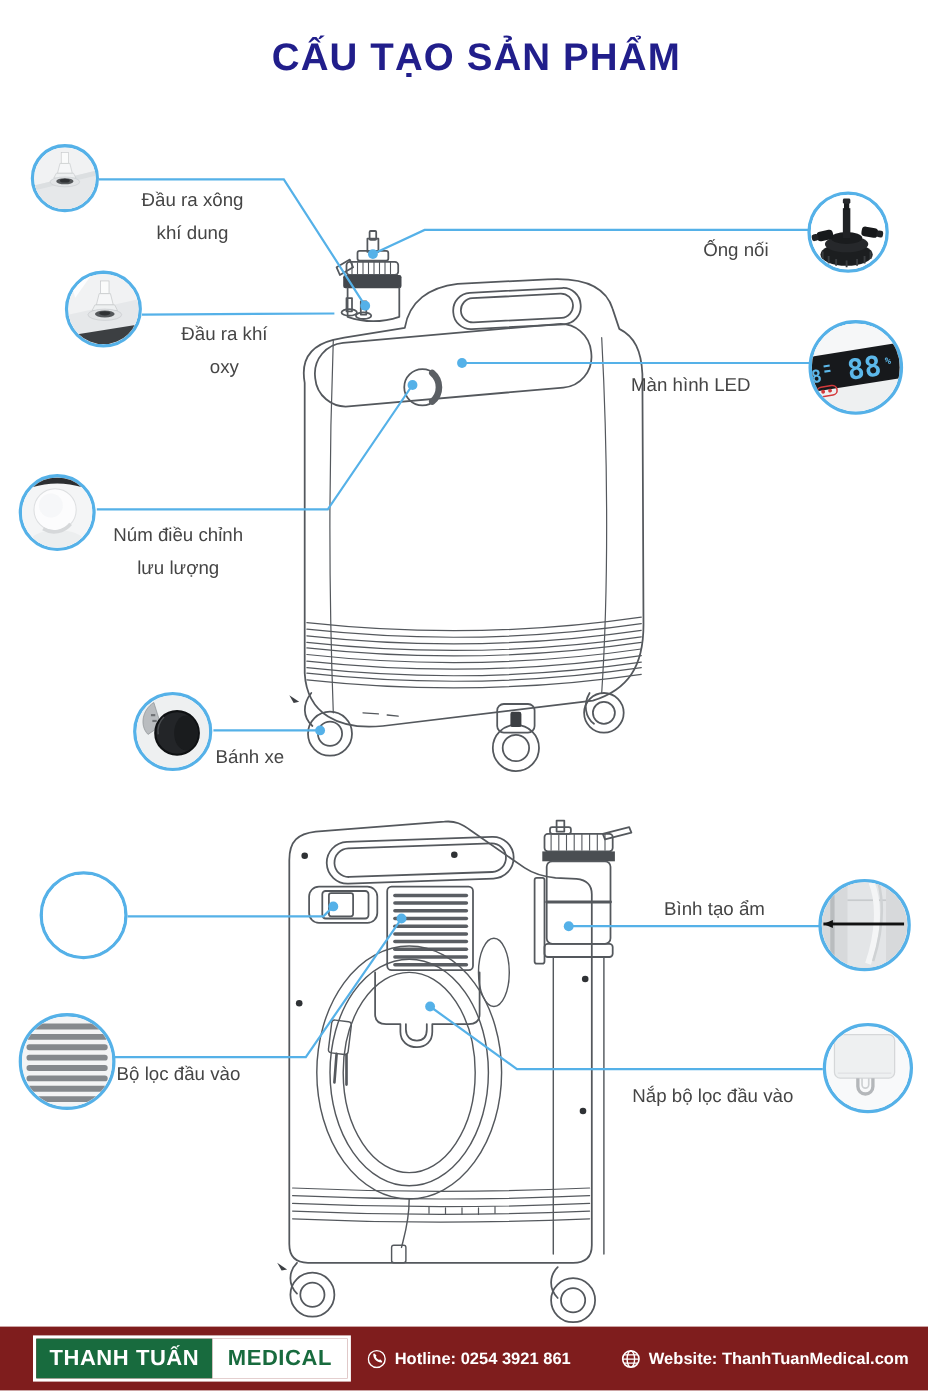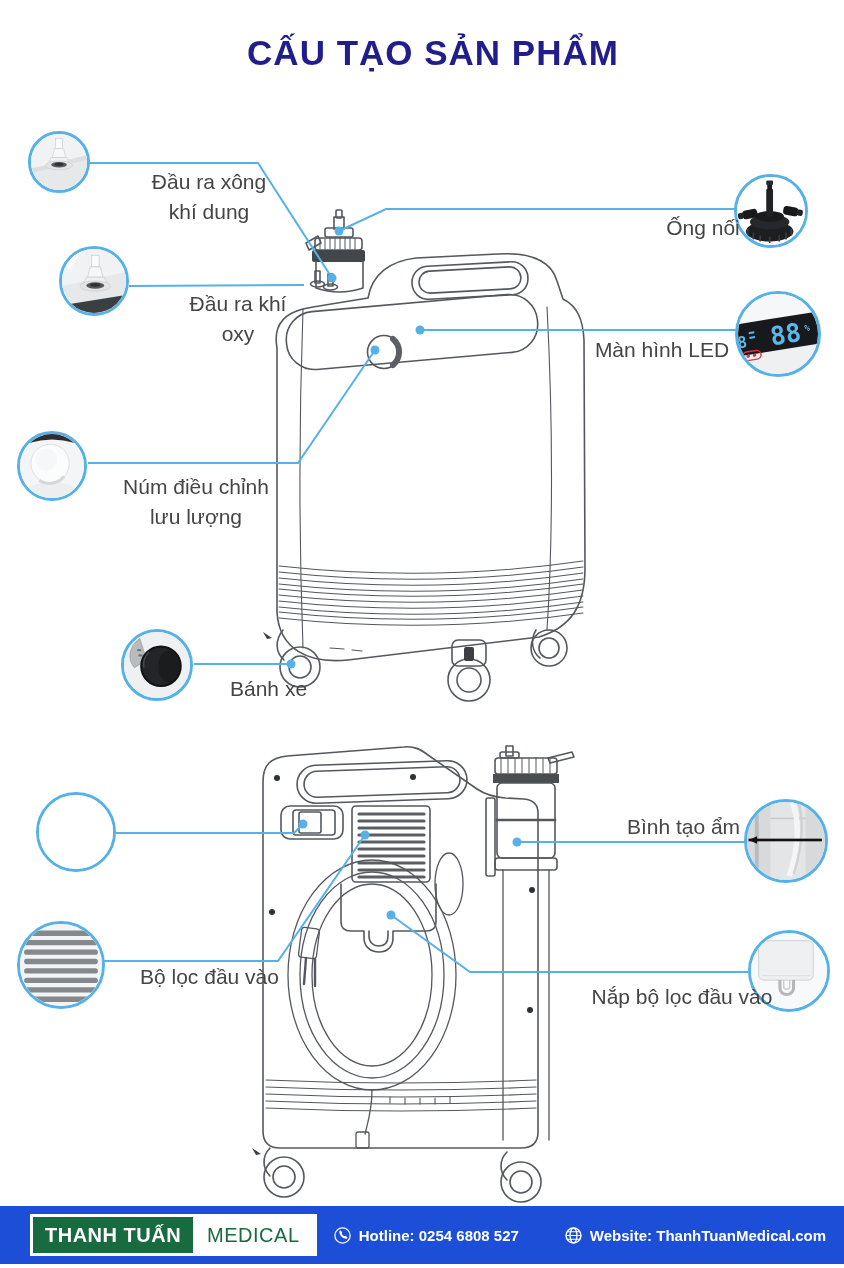--- a/index.html
+++ b/index.html
@@ -4,31 +4,31 @@
 <style>
   html,body{margin:0;padding:0;background:#fff;}
   .canvas{position:relative;width:844px;height:1268px;background:#ffffff;overflow:hidden;
           font-family:"Liberation Sans",sans-serif;}
   .title{position:absolute;left:0;top:22px;width:844px;margin:11px;text-align:center;
          font-size:35px;font-weight:800;letter-spacing:1px;color:#211e8b;}
   .bg-svg{position:absolute;left:0;top:0;}
   .thumb{position:absolute;border:3px solid #55b1e8;border-radius:50%;overflow:hidden;
          background:#fff;box-sizing:border-box;}
   .thumb svg{display:block;width:100%;height:100%;}
-  .callout-label{position:absolute;color:#454545;font-size:21px;line-height:30px;margin-left:34px;}
+  .callout-label{position:absolute;color:#454545;font-size:17px;line-height:30px;}
   .two-line{text-align:center;}
   .ln{display:block;}
   .align-right{text-align:center;}
-  .footer{position:absolute;left:0;top:1206px;width:844px;height:58px;background:#1d4ed8;
+  .footer{position:absolute;left:0;top:1206px;width:844px;height:58px;background:#7f1d1d;
           display:flex;align-items:center;box-sizing:border-box;padding:0 8px 0 30px;}
   .logo{display:flex;border:3px solid #ffffff;height:36px;margin-right:auto;}
   .logo-left{display:flex;align-items:center;padding:0 12px;background:#186b3e;color:#ffffff;
              font-weight:bold;font-size:20px;letter-spacing:.5px;}
   .logo-right{display:flex;align-items:center;padding:0 14px;background:#ffffff;color:#186b3e;
-              font-weight:normal;font-size:20px;letter-spacing:.5px;}
+              font-weight:bold;font-size:20px;letter-spacing:.5px;}
   .contact{display:flex;align-items:center;gap:46px;margin-right:10px;}
   .contact-item{display:flex;align-items:center;gap:8px;color:#ffffff;font-weight:bold;font-size:15px;}
   .c-icon{display:block;}
 </style>
 </head>
 <body>
 
 <div class="canvas">
 
   <h1 class="title">CẤU TẠO SẢN PHẨM</h1>
@@ -387,21 +387,21 @@
     <div class="logo">
       <span class="logo-left">THANH TUẤN</span>
       <span class="logo-right">MEDICAL</span>
     </div>
     <div class="contact">
       <span class="contact-item">
         <svg class="c-icon" width="17" height="17" viewBox="0 0 16 16">
           <circle cx="8" cy="8" r="7.2" fill="none" stroke="#ffffff" stroke-width="1.2"></circle>
           <path d="M5,4.2 C5,3.4 5.9,3.1 6.4,3.6 L7.4,4.6 C7.9,5.1 7.7,5.7 7.2,6.1 C7.7,7.3 8.7,8.3 9.9,8.8 C10.3,8.3 10.9,8.1 11.4,8.6 L12.4,9.6 C12.9,10.1 12.6,11 11.8,11 C8.1,11 5,7.9 5,4.2 Z" fill="#ffffff"></path>
         </svg>
-        <span>Hotline: 0254 6808 527</span>
+        <span>Hotline: 0254 3921 861</span>
       </span>
       <span class="contact-item">
         <svg class="c-icon" width="17" height="17" viewBox="0 0 16 16">
           <circle cx="8" cy="8" r="7" fill="none" stroke="#ffffff" stroke-width="1.4"></circle>
           <ellipse cx="8" cy="8" rx="3.2" ry="7" fill="none" stroke="#ffffff" stroke-width="1.2"></ellipse>
           <path d="M1,8 L15,8 M2,4.5 L14,4.5 M2,11.5 L14,11.5" stroke="#ffffff" stroke-width="1.1"></path>
         </svg>
         <span>Website: ThanhTuanMedical.com</span>
       </span>
     </div>

